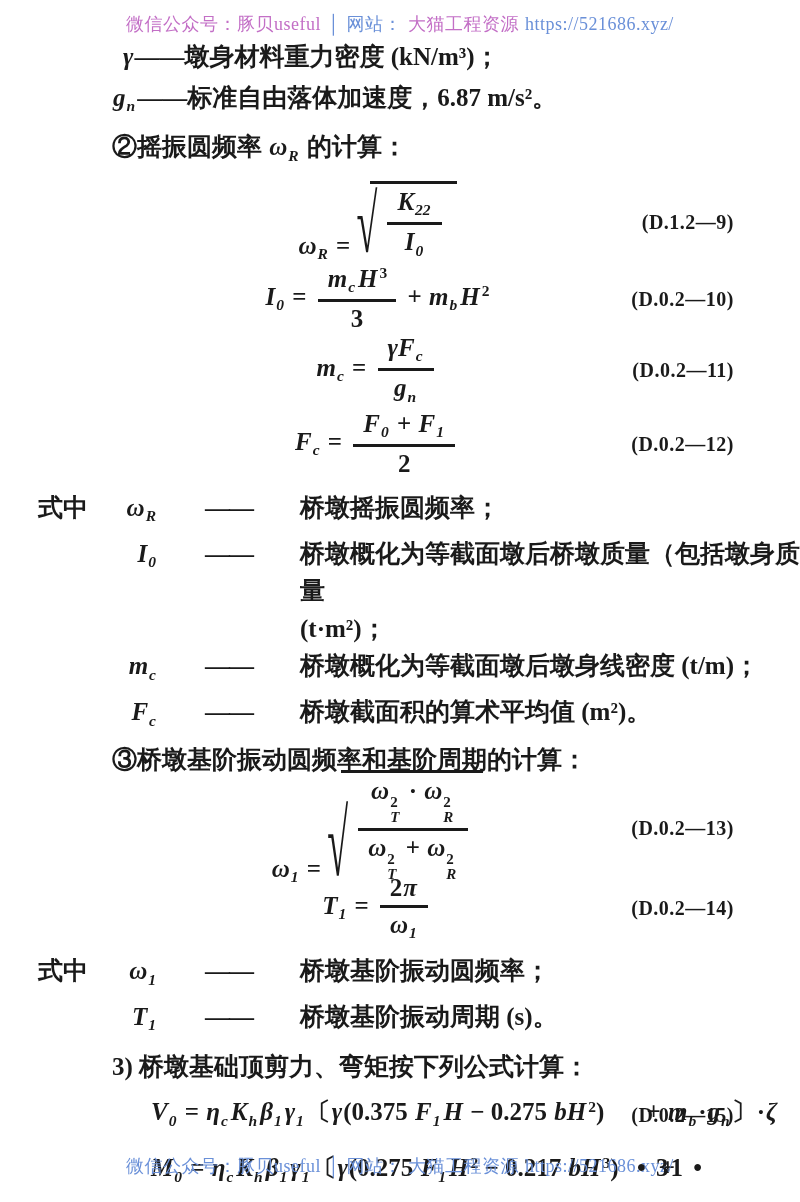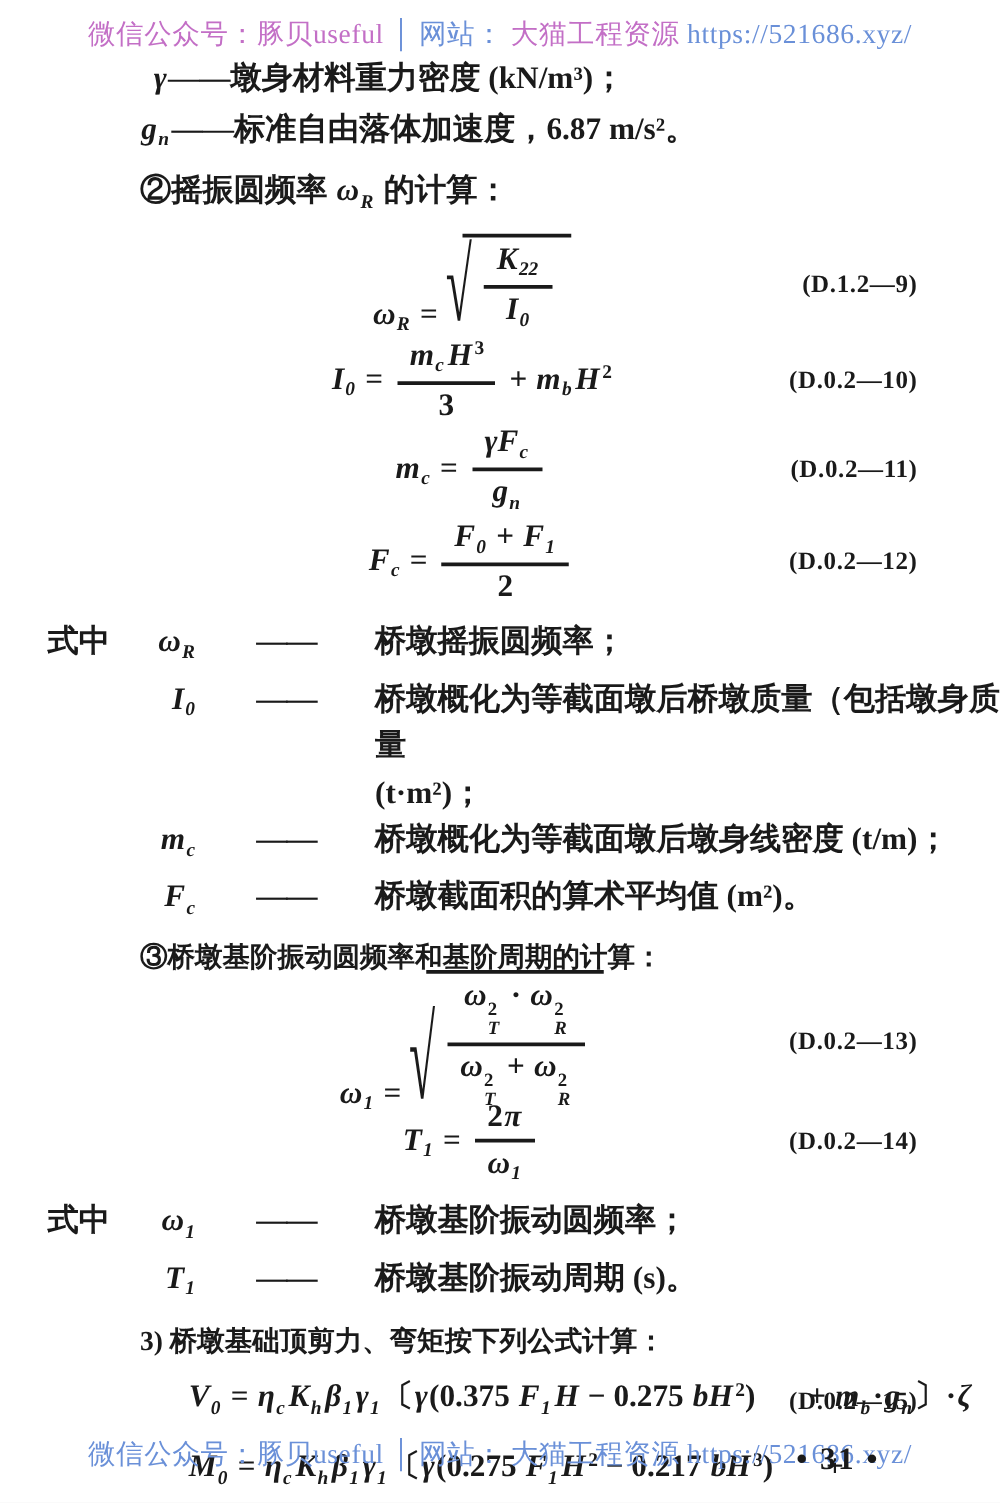--- a/index.html
+++ b/index.html
@@ -6,26 +6,26 @@
   body{
     width:800px;height:1202px;
     background:#e9e9e9;
     font-family:"Liberation Serif","DejaVu Serif",serif;
   }
   .page{
     position:relative;width:800px;height:1202px;overflow:hidden;
     background:#ffffff;color:#1a1a1a;
   }
   
-  .wm{font-size:22px;letter-spacing:.5px;text-align:center;white-space:nowrap;font-weight:400;}
+  .wm{font-size:18px;letter-spacing:.5px;text-align:center;white-space:nowrap;font-weight:400;}
   .wm-top{padding-top:12px;}
   .wm-pink{color:#c36fc6;margin:0 3px;}
   .wm-blue{color:#6a90d8;margin:0 3px;}
   
-  .cnline{font-size:22px;font-weight:700;line-height:34px;}
+  .cnline{font-size:25px;font-weight:700;line-height:34px;}
   .ln-ind1{margin:3px 0 0 112px;}
   .mtok{display:inline;}
   
   .math{font-weight:700;font-size:25px;}
   .tk-i{font-style:italic;padding:0 1px;}
   .tk-n{font-style:normal;}
   .tk-sub{font-style:italic;font-size:62%;vertical-align:-0.35em;margin-right:2px;}
   .tk-sup{font-style:normal;font-size:62%;vertical-align:0.55em;margin-left:1px;}
   .tk-ss{display:inline-flex;flex-direction:column;align-items:flex-start;font-size:60%;line-height:1.02;vertical-align:-0.5em;margin-right:3px;}
   .tk-ss .ss-sup{font-style:normal;}

